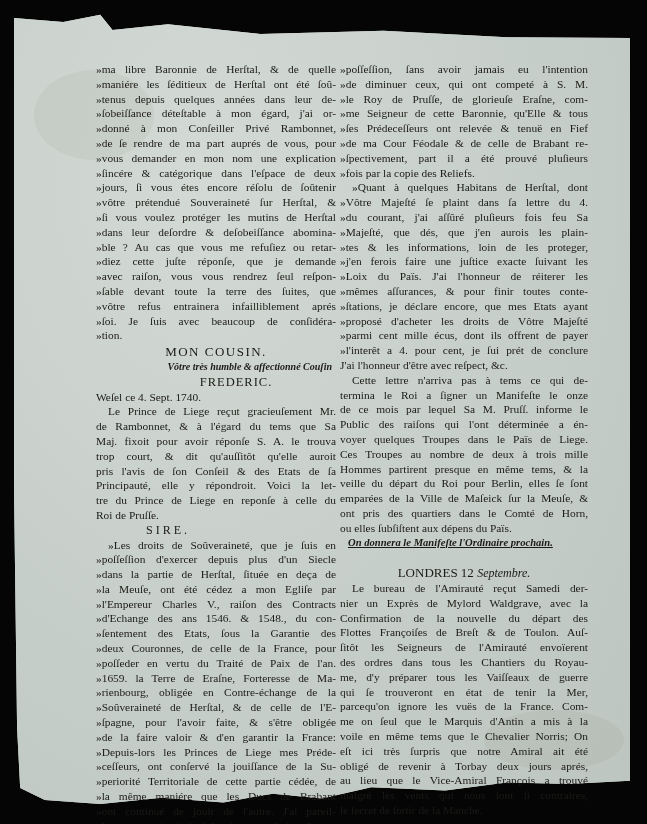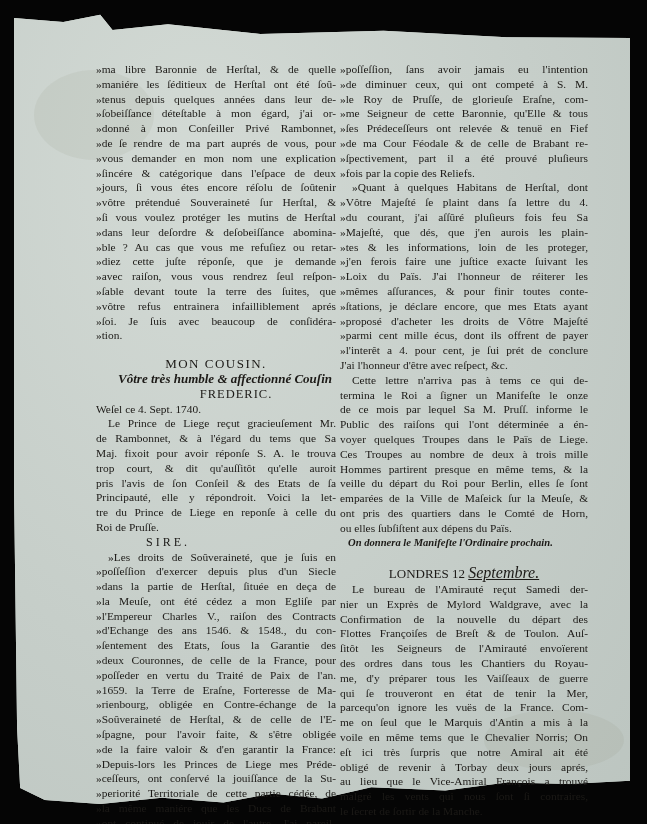--- a/index.html
+++ b/index.html
@@ -16,27 +16,27 @@
   }
   .col {
     position: absolute; top: 62px; width: 240px; color: #1c1a17;
     font-size: 11.4px; line-height: 14.8px;
   }
   .col.left { left: 96px; }
   .col.right { left: 340px; width: 248px; }
   .line { white-space: nowrap; display: block; text-align: justify; text-align-last: justify; overflow: hidden; }
   .line.last { text-align-last: left; }
   .indent { padding-left: 12px; }
-  .heading { font-size: 13px; letter-spacing: 1.5px; text-align: center; text-align-last: center; margin: 14px 0 0; }
-  .sig-closing { font-style: italic; font-weight: bold; font-size: 13px; text-align: right; text-align-last: right; padding-right: 4px; }
+  .heading { font-size: 13px; letter-spacing: 1.5px; text-align: center; text-align-last: center; margin: 2px 0 0; }
+  .sig-closing { font-style: italic; font-weight: bold; font-size: 10px; text-align: right; text-align-last: right; padding-right: 4px; }
   .signature { font-size: 12.5px; letter-spacing: 1px; text-align: center; text-align-last: center; padding-left: 40px; }
   .sire { font-size: 12px; letter-spacing: 3px; padding-left: 50px; text-align-last: left; }
-  .italic-note { font-style: italic; font-weight: bold; font-size: 10.6px; text-align-last: left; padding-left: 8px; }
+  .italic-note { font-style: italic; font-weight: bold; font-size: 10.6px; text-align-last: left; padding-left: 8px; text-decoration: underline; }
   .dateline { font-size: 13px; text-align: center; text-align-last: center; margin-top: 16px; }
-  .dateline i { font-size: 16px; text-decoration: underline; }
+  .dateline i { font-size: 12px; }
   .stain { position: absolute; background: rgba(120,110,90,0.08); border-radius: 50%; }
 </style>
 </head>
 <body>
 
 <div class="page">
   <div class="stain" style="left:20px;top:60px;width:120px;height:90px;"></div>
   <div class="stain" style="left:470px;top:700px;width:140px;height:60px;"></div>
 </div>
 

